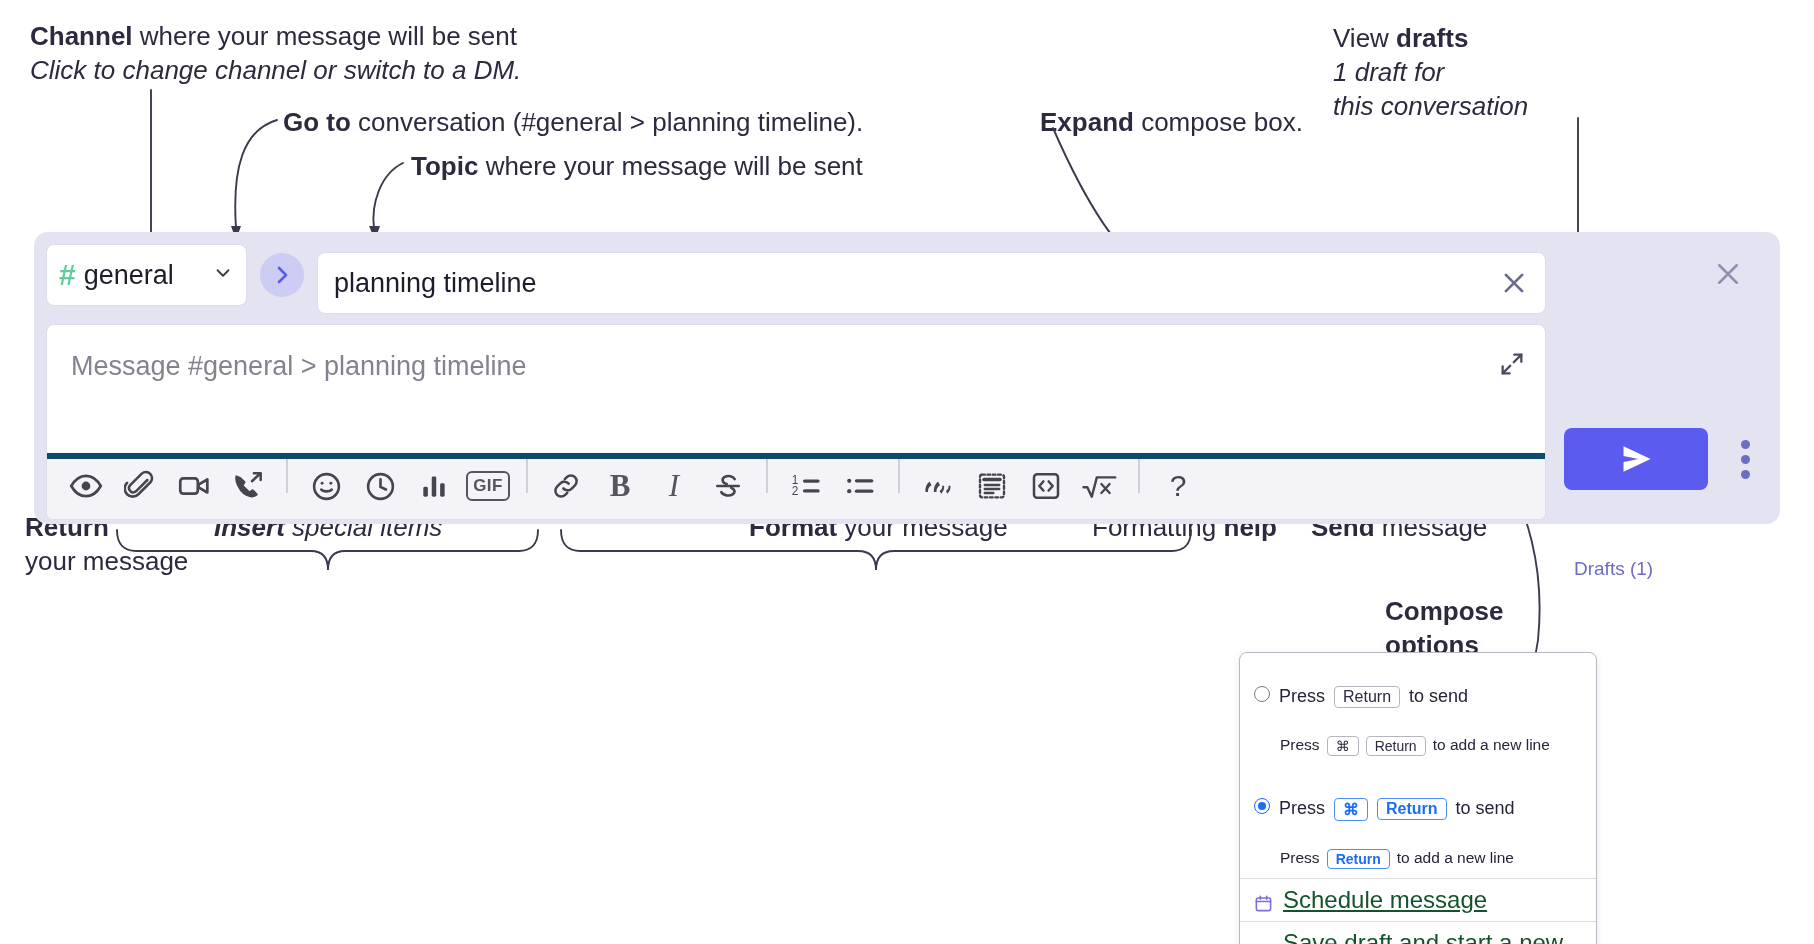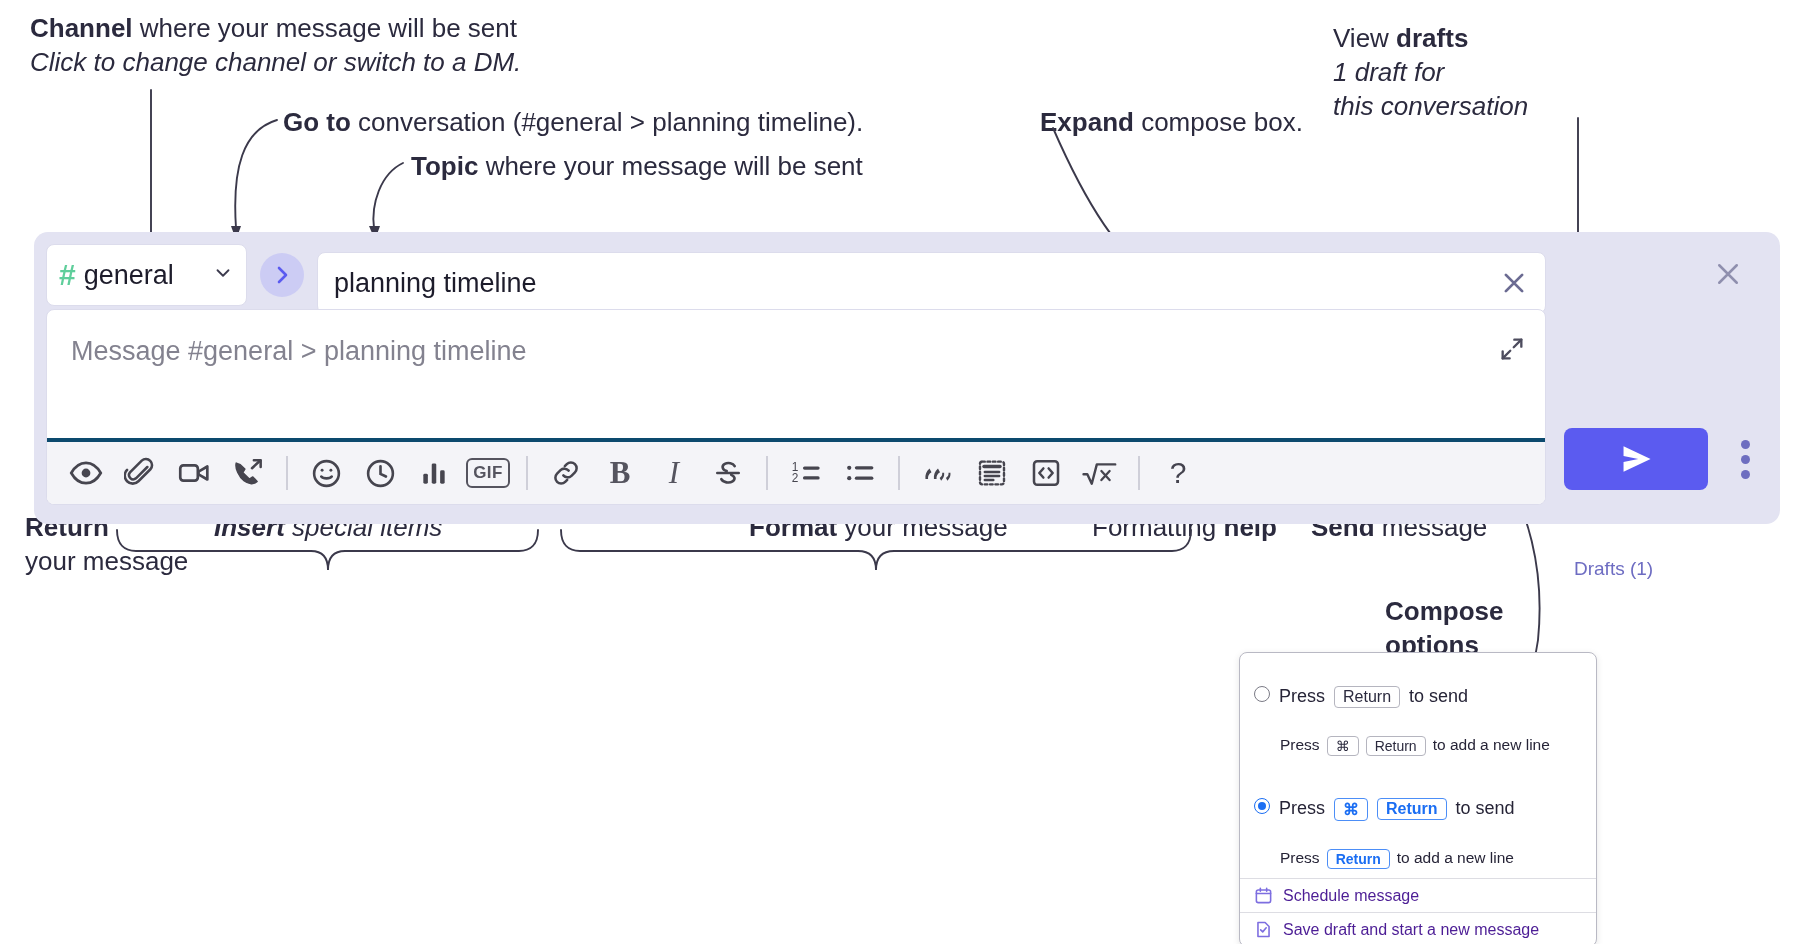--- a/index.html
+++ b/index.html
@@ -76,43 +76,43 @@
     border: 1px solid #dcdcec;
     border-radius: 8px;
     display: flex; align-items: center;
     padding: 0 16px;
   }
   .topicval { font-size: 27px; color: #1d1c2b; }
   .topicclear { margin-left: auto; cursor: pointer; line-height: 0; }
 
   
   #editor {
-    position: absolute; left: 0; top: 65px;
+    position: absolute; left: 0; top: 80px;
     width: 1500px; height: 196px;
     background: #ffffff;
     border: 1px solid #dcdcec;
     border-radius: 8px;
     overflow: hidden;
   }
   #placeholder {
     position: absolute; left: 24px; top: 26px;
     font-size: 27px; color: #83828f;
   }
   #expandbtn {
     position: absolute; right: 16px; top: 22px;
     width: 34px; height: 34px;
     display: flex; align-items: center; justify-content: center;
     cursor: pointer;
   }
   #toolbar {
     position: absolute; left: 0; bottom: 0;
     width: 1500px; height: 66px;
     background: #f4f4f8;
-    border-top: 4px solid #0c4a6e;
-    display: flex; align-items: center;
+    border-top: 6px solid #0c4a6e;
+    display: flex; align-items: flex-start;
     padding-left: 12px;
     gap: 0px;
   }
   .tbtn {
     width: 54px; height: 54px;
     display: flex; align-items: center; justify-content: center;
     color: #55545f;
     cursor: pointer;
     border-radius: 6px;
     flex: none;
@@ -188,30 +188,30 @@
     border: 1.3px solid #b5b5bf; border-radius: 4px;
     padding: 1px 8px; font-size: 16px; color:#2b2a3e; background:#fff;
     min-width: 22px;
   }
   .kbd.blue { border-color:#4c8ef7; color:#1b6ef3; font-weight:700; }
   .t17 { font-size: 18px; }
   .t15 { font-size: 15.5px; }
   .sep { height: 1px; background: #dddde3; }
   .mitem {
     display:flex; align-items:center; gap:10px;
-    padding: 7px 14px; font-size: 16px; color:#4c1d95; cursor:pointer;
+    padding: 7px 14px; font-size: 24px; color:#14532d; cursor:pointer;text-decoration:underline;
   }
   .micon { width: 19px; height: 19px; flex:none; color:#7d6ee0; }
 </style>
 </head>
 <body>
 
 <div id="stage">
 
-  <div class="anno a-lg" style="left:30px; top:12px;">
+  <div class="anno a-lg" style="left:30px; top:20px;">
     <div><span class="b">Channel</span><span> where your message will be sent</span></div>
     <div class="i">Click to change channel or switch to a DM.</div>
   </div>
 
   <div class="anno a-lg" style="left:283px; top:106px;">
     <span class="b">Go to</span><span> conversation (#general &gt; planning timeline).</span>
   </div>
 
   <div class="anno a-lg" style="left:411px; top:150px;">
     <span class="b">Topic</span><span> where your message will be sent</span>

